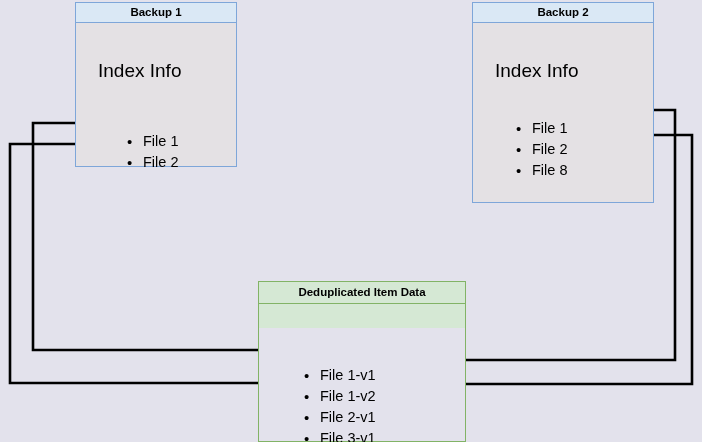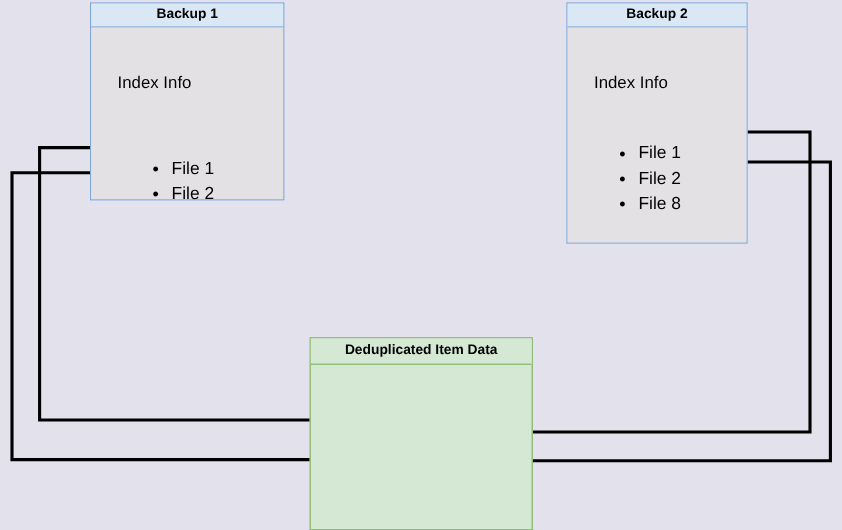--- a/index.html
+++ b/index.html
@@ -54,21 +54,21 @@
   
   .node-green { border: 1px solid #82b366; background: #d5e8d4; }
   .node-green .node-head {
     background: #d5e8d4;
     border-bottom: 1px solid #82b366;
   }
   .node-green .node-body { background: #e3e2ec; }
 
   .index-label {
     position: absolute;
-    font-size: 14px;
+    font-size: 19px;
     color: #000000;
     white-space: nowrap;
   }
   .file-list {
     position: absolute;
     margin: 0;
     padding: 0;
     list-style: none;
   }
   .file-list li {
@@ -116,29 +116,37 @@
     <div class="node-head" style="height:20px;">Backup 1</div>
     <div class="node-body">
       <div class="index-label" style="left:22px; top:37px;">Index Info</div>
       <ul class="file-list" style="left:51px; top:108px;">
         <li>File 1</li>
         <li>File 2</li>
       </ul>
     </div>
   </div>
 
-  <div class="node node-blue" style="left:472px; top:2px; width:151px; height:201px;">
+  <div class="node node-blue" style="left:472px; top:2px; width:182px; height:201px;">
     <div class="node-head" style="height:20px;">Backup 2</div>
     <div class="node-body">
       <div class="index-label" style="left:22px; top:37px;">Index Info</div>
       <ul class="file-list" style="left:43px; top:95px;">
         <li>File 1</li>
         <li>File 2</li>
         <li>File 8</li>
       </ul>
     </div>
   </div>
 
-  <div class="node node-green" style="left:258px; top:281px; width:186px; height:161px;gap:24px;">
+  <div class="node node-green" style="left:258px; top:281px; width:208px; height:161px;gap:24px;">
     <div class="node-head" style="height:22px;">Deduplicated Item Data</div>
+    <div class="node-body">
+      <ul class="file-list" style="left:45px; top:37px;">
+        <li>File 1-v1</li>
+        <li>File 1-v2</li>
+        <li>File 2-v1</li>
+        <li>File 3-v1</li>
+      </ul>
+    </div>
   </div>
 
 </div>
 
 </body></html>

